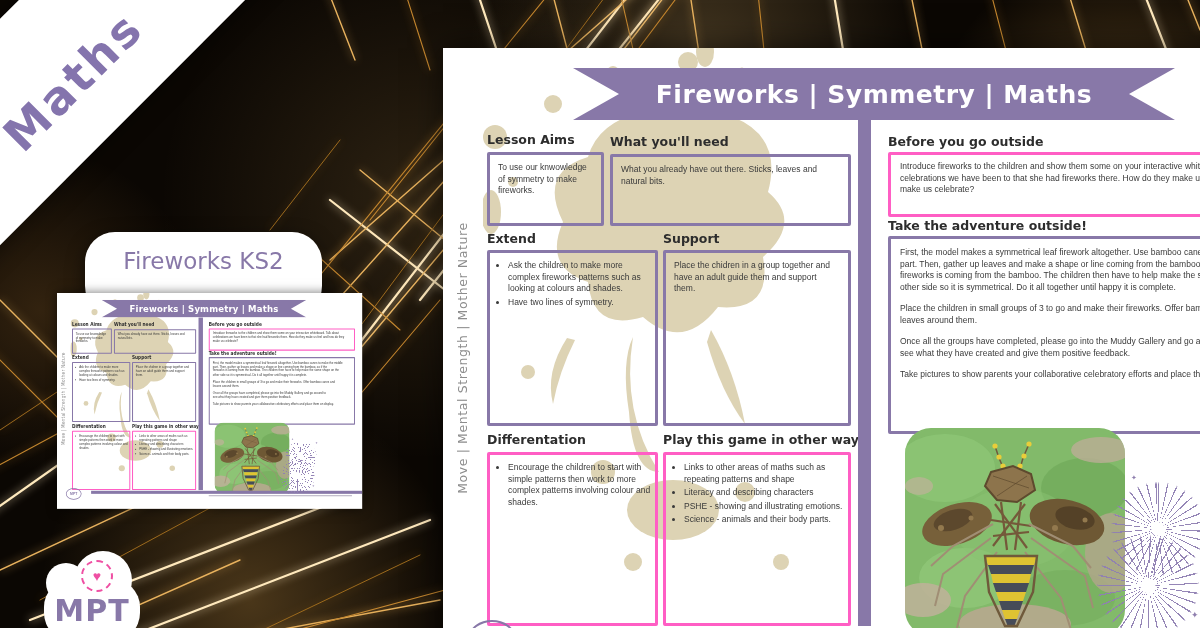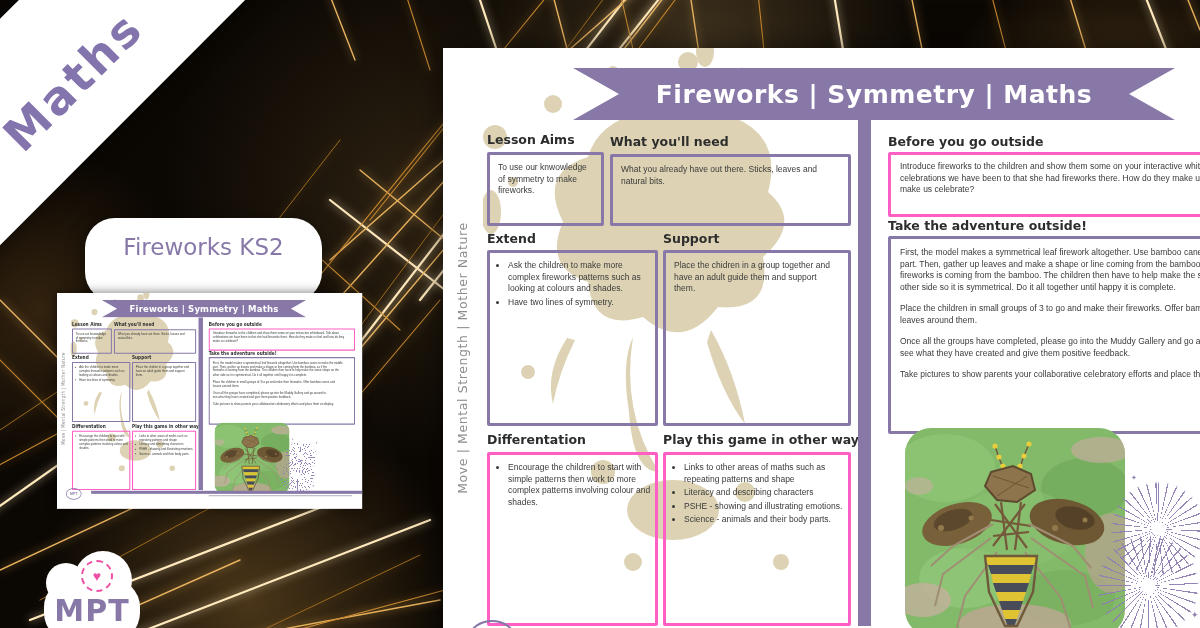--- a/index.html
+++ b/index.html
@@ -13,21 +13,21 @@
     radial-gradient(circle at 40px 310px,  rgba(230,160,70,.18), transparent 160px),
     radial-gradient(circle at 420px 200px, rgba(255,200,110,.14), transparent 260px);}
   .bg-svg{position:absolute;inset:0;z-index:0;}
   
   .diag-ribbon{position:absolute;left:-184px;top:-14px;width:500px;height:160px;background:#fff;
     transform:rotate(-45deg);z-index:2;display:flex;align-items:center;justify-content:center;
     box-shadow:0 0 24px rgba(0,0,0,.45);}
   .diag-ribbon span{font-family:"DejaVu Sans",sans-serif;font-size:46px;font-weight:600;
     color:#8474ad;letter-spacing:3px;transform:translate(-6px,16px);}
   
-  .card{position:absolute;left:85px;top:218px;width:237px;height:84px;background:#fff;
+  .card{position:absolute;left:85px;top:232px;width:237px;height:84px;background:#fff;
     border-radius:30px;z-index:2;box-shadow:0 6px 18px rgba(0,0,0,.5);
     display:flex;justify-content:center;}
   .card span{font-family:"DejaVu Sans",sans-serif;font-size:23px;color:#8878a8;margin-top:16px;}
   
   .big-slot{position:absolute;left:443px;top:48px;width:895px;height:633px;z-index:1;}
   .mini-slot{position:absolute;left:57px;top:293px;width:895px;height:633px;z-index:3;
     transform:scale(0.341);transform-origin:0 0;}
   
   .sheet{position:relative;width:895px;height:633px;background:#fff;overflow:hidden;
     box-shadow:0 0 30px rgba(0,0,0,.55);}

